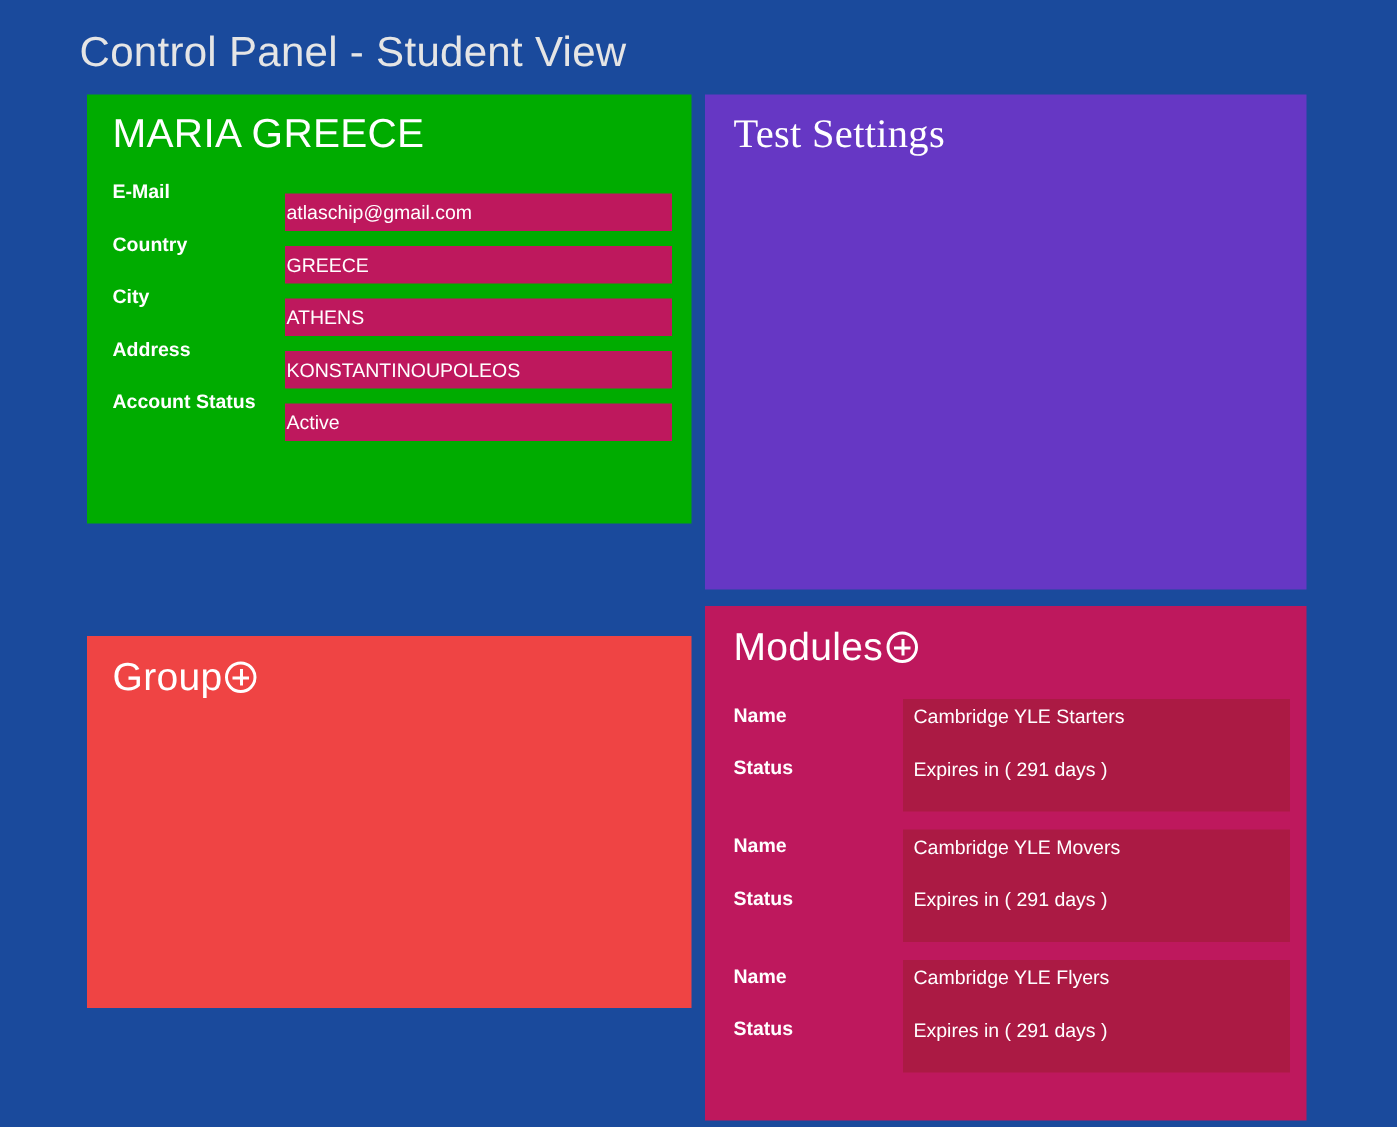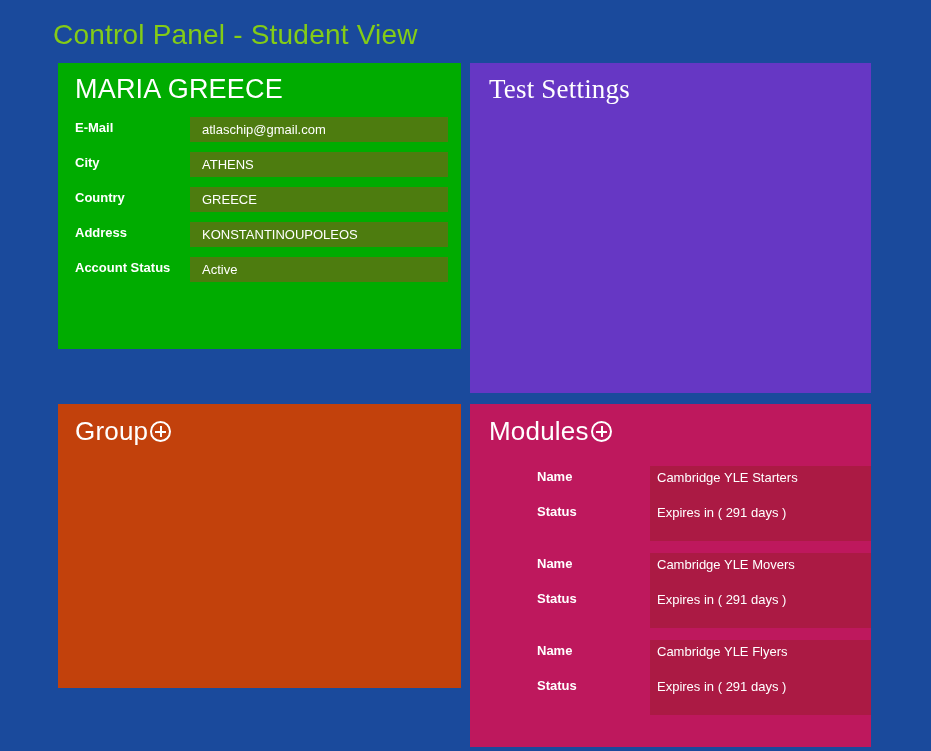--- a/index.html
+++ b/index.html
@@ -17,21 +17,21 @@
     position: relative;
   }
 
   
   .page-title {
     position: absolute;
     left: 53px;
     top: 19px;
     font-size: 28px;
     font-weight: 400;
-    color: #84cc16;
+    color: #e5e5e5;
     letter-spacing: 0.2px;
     white-space: nowrap;
   }
 
   
   .panel {
     position: absolute;
     overflow: hidden;
   }
 
@@ -67,28 +67,28 @@
     left: 17px;
     top: 3px;
     font-size: 13px;
     font-weight: bold;
     color: #ffffff;
     white-space: nowrap;
   }
   .field-value {
     position: absolute;
     left: 132px;
-    top: 0;
+    top: 12px;
     width: 258px;
     height: 25px;
-    background: #4d7c0f;
+    background: #be185d;
     color: #ffffff;
     font-size: 13px;
     line-height: 25px;
-    padding-left: 12px;
+    padding-left: 1px;
     white-space: nowrap;
     overflow: hidden;
   }
   #profile-fields { margin-top: 12px; }
 
   
   #settings-panel {
     left: 470px;
     top: 63px;
     width: 401px;
@@ -97,24 +97,24 @@
   }
   #settings-panel .panel-title {
     font-size: 27px;
     margin: 11px 0 0 19px;
     font-family: Liberation Serif, serif;
   }
 
   
   #group-panel {
     left: 58px;
-    top: 404px;
+    top: 424px;
     width: 403px;
-    height: 284px;
-    background: #c2410c;
+    height: 248px;
+    background: #ef4444;
   }
   #group-panel .panel-title {
     font-size: 26px;
     margin: 12px 0 0 17px;
   }
 
   
   #modules-panel {
     left: 470px;
     top: 404px;
@@ -140,21 +140,21 @@
   .plus-icon::before,
   .plus-icon::after {
     content: "";
     position: absolute;
     background: #ffffff;
   }
   .plus-icon::before { left: 3px; right: 3px; top: 8px;  height: 2px; }
   .plus-icon::after  { top: 3px; bottom: 3px; left: 8px; width: 2px; }
 
   #modules-list { margin-top: 19px; }
-  .module-item { margin-bottom: 28px; padding-left: 48px; }
+  .module-item { margin-bottom: 28px; }
   .module-row {
     position: relative;
     height: 24px;
     margin-bottom: 11px;
   }
   .module-label {
     position: absolute;
     left: 19px;
     top: 3px;
     font-size: 13px;
@@ -187,27 +187,27 @@
     <span>MARIA GREECE</span>
   </div>
   <div id="profile-fields">
 
     <div class="field-row">
       <span class="field-label">E-Mail</span>
       <div class="field-value">atlaschip@gmail.com</div>
     </div>
 
     <div class="field-row">
+      <span class="field-label">Country</span>
+      <div class="field-value">GREECE</div>
+    </div>
+
+    <div class="field-row">
       <span class="field-label">City</span>
       <div class="field-value">ATHENS</div>
-    </div>
-
-    <div class="field-row">
-      <span class="field-label">Country</span>
-      <div class="field-value">GREECE</div>
     </div>
 
     <div class="field-row">
       <span class="field-label">Address</span>
       <div class="field-value">KONSTANTINOUPOLEOS</div>
     </div>
 
     <div class="field-row">
       <span class="field-label">Account Status</span>
       <div class="field-value">Active</div>

